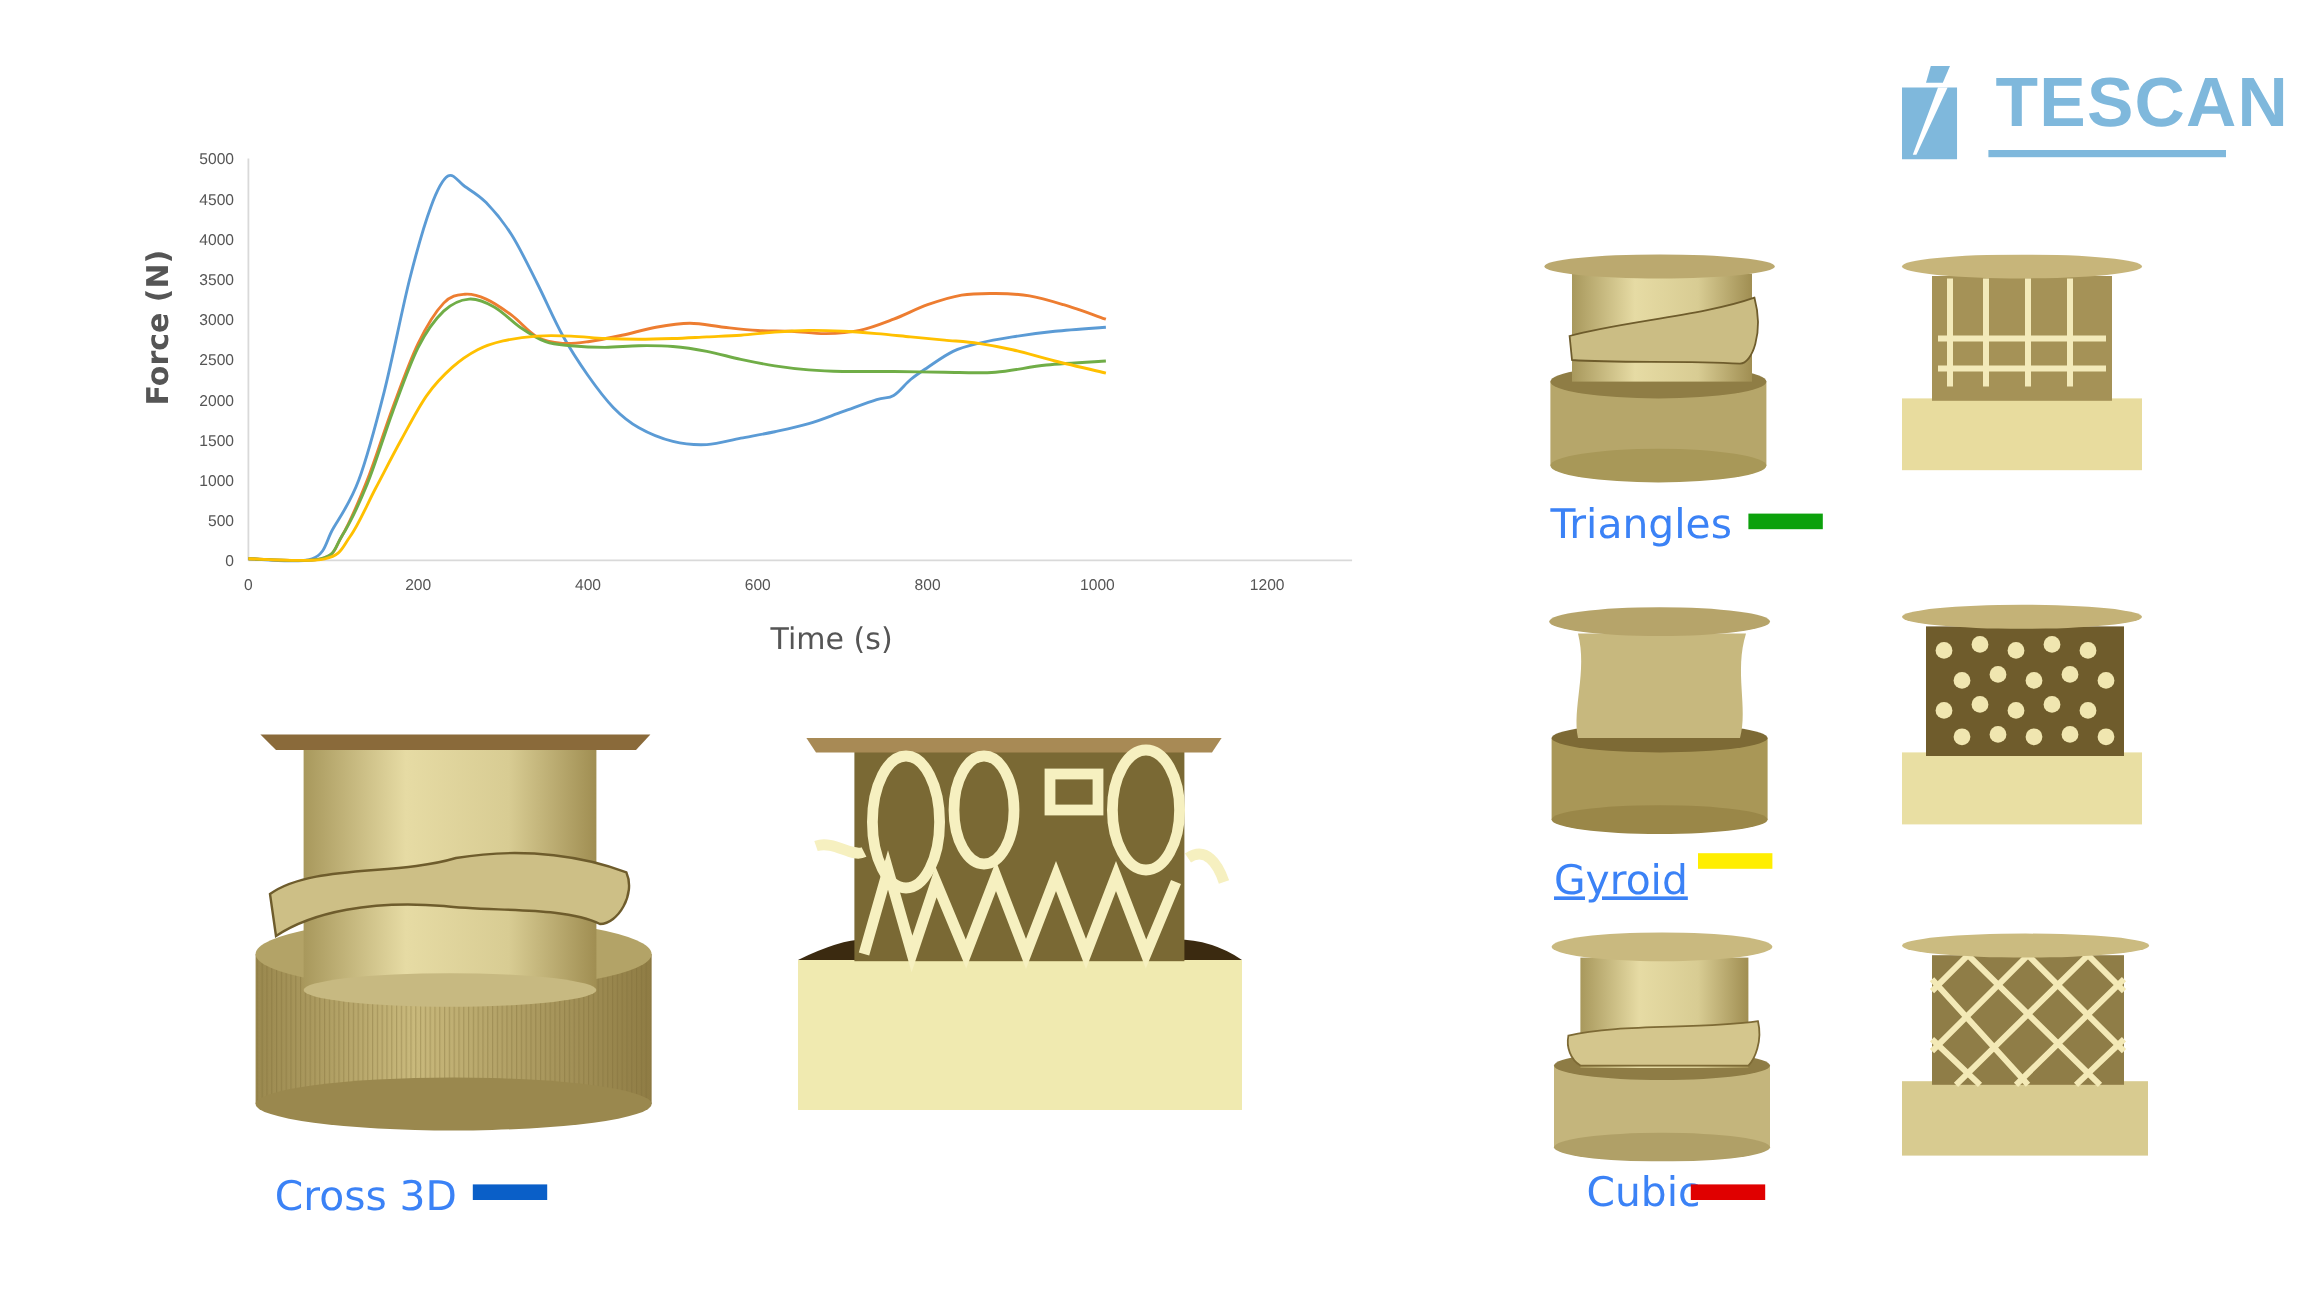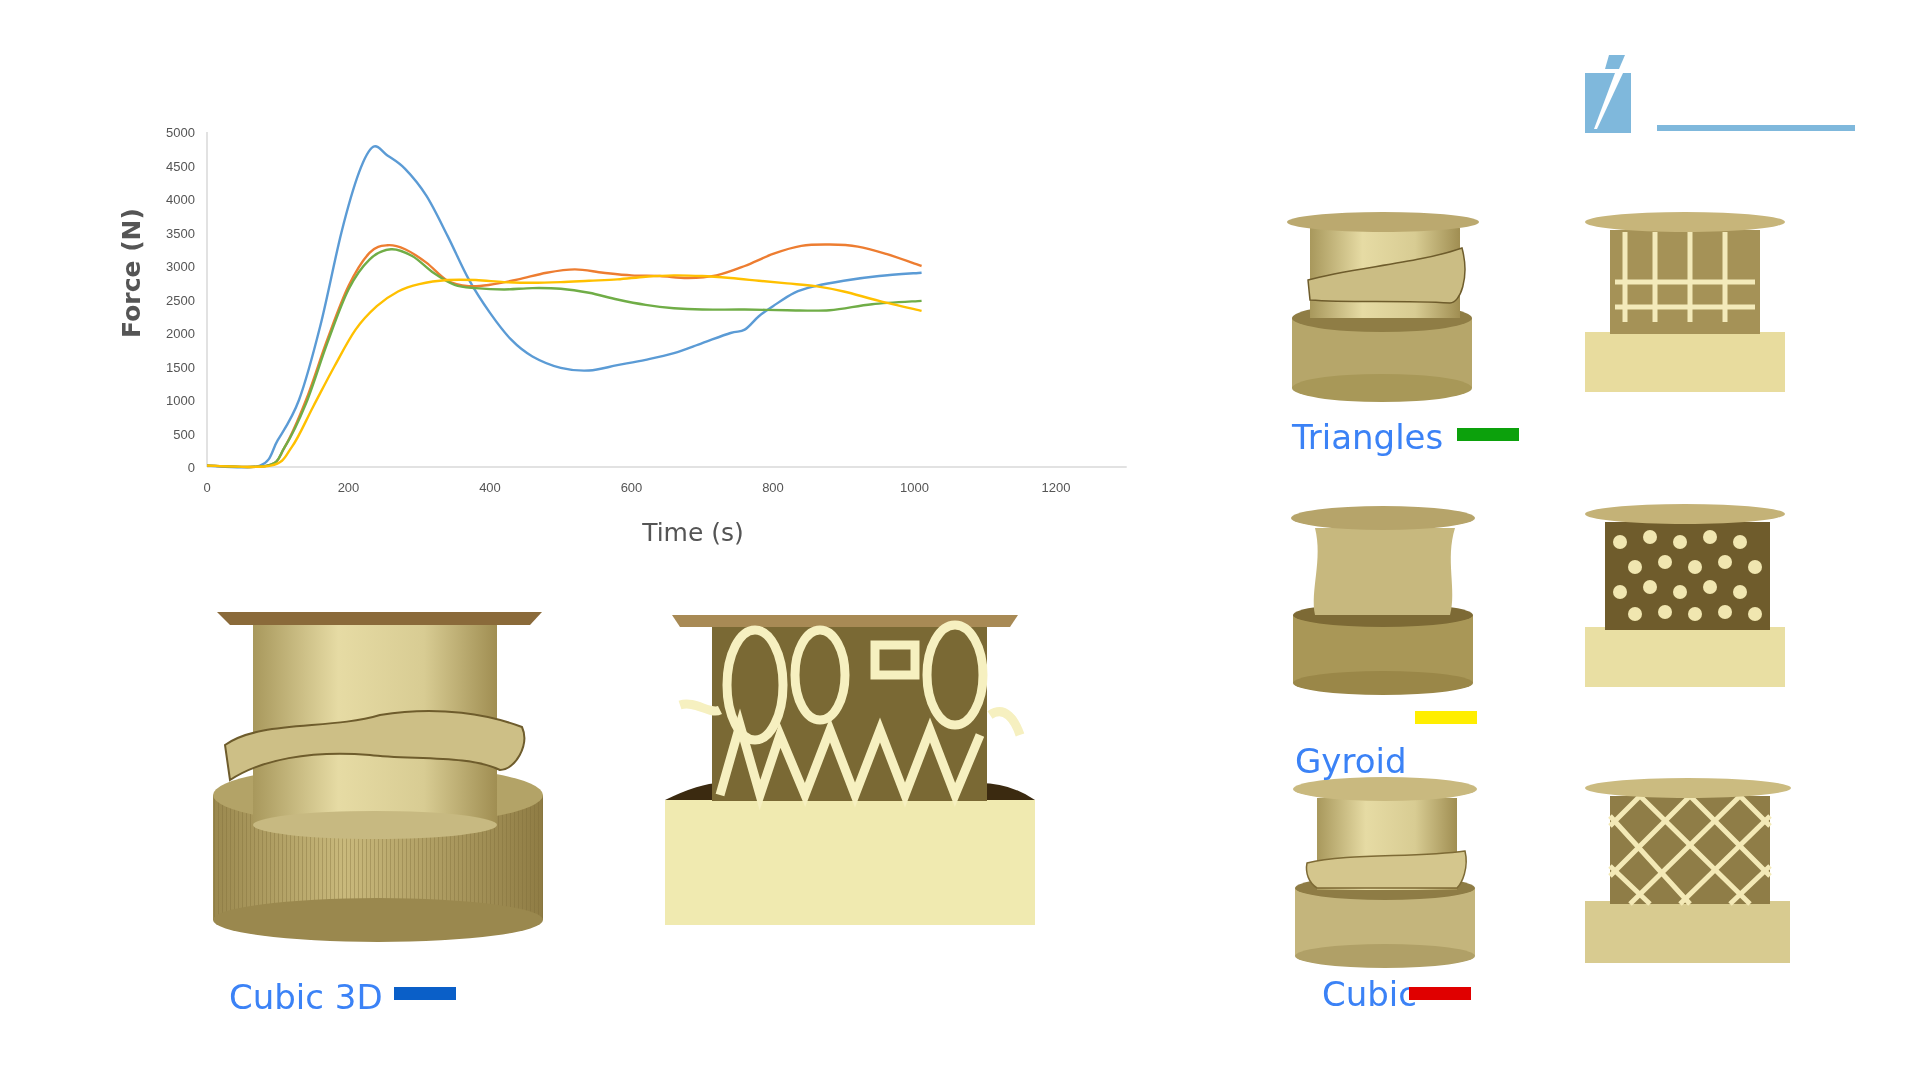--- a/index.html
+++ b/index.html
@@ -20,20 +20,21 @@
 </style>
 </head>
 <body>
 
 <div class="logo">
   <svg class="logo-mark" viewBox="0 0 46 78" width="46" height="78">
     <polygon id="logo-poly" points="0,18 46,18 46,78 0,78" fill="#7fb8dc"></polygon>
     <polygon points="24,0 40,0 34,14 20,14" fill="#7fb8dc"></polygon>
     <polygon points="30,18 38,18 12,74 9,74" fill="#ffffff"></polygon>
   </svg>
+  <div class="logo-text" style="color: rgb(127, 184, 220);">TESCAN</div>
   <div class="logo-underline" style="background: rgb(127, 184, 220);"></div>
 </div>
 
 <svg id="chart-svg" width="1920" height="600" viewBox="0 0 1920 600">
   <g id="axes">
       <line x1="207" y1="132" x2="207" y2="467" stroke="#d9d9d9" stroke-width="1.5"></line>
       <line x1="207" y1="467" x2="1126.75" y2="467" stroke="#d9d9d9" stroke-width="1.5"></line>
       <text x="195" y="472" text-anchor="end" class="tick-label">0</text>
       <text x="195" y="438.5" text-anchor="end" class="tick-label">500</text>
       <text x="195" y="405" text-anchor="end" class="tick-label">1000</text>
@@ -174,23 +175,23 @@
 <svg class="specimen" style="left:1580px;top:776px" width="215" height="190" viewBox="0 0 215 190">
   <rect x="5" y="125" width="205" height="62" fill="#d8cb90"></rect>
   <rect x="30" y="20" width="160" height="108" fill="#8f7d47"></rect>
   <g stroke="#f3e9b6" stroke-width="5" fill="none">
     <path d="M30,40 L110,128 M60,20 L170,128 M110,20 L190,100 M160,20 L190,50 M30,90 L70,128"></path>
     <path d="M190,40 L100,128 M160,20 L50,128 M110,20 L30,100 M60,20 L30,50 M190,90 L150,128"></path>
   </g>
   <ellipse cx="108" cy="12" rx="103" ry="10" fill="#cbbb80"></ellipse>
 </svg>
 
-<div class="sample-label" style="left:229px;top:980px;">Cubic 3D</div>
+<div class="sample-label" style="left:229px;top:980px;">Cross 3D</div>
 <div class="legend-swatch" style="left: 394px; top: 987px; background: rgb(10, 95, 200);"></div>
 
 <div class="sample-label" style="left:1292px;top:420px;">Triangles</div>
 <div class="legend-swatch" style="left: 1457px; top: 428px; background: rgb(12, 161, 12);"></div>
 
-<div class="sample-label" style="left:1295px;top:744px;">Gyroid</div>
+<div class="sample-label" style="left:1295px;top:717px;text-decoration:underline;">Gyroid</div>
 <div class="legend-swatch" style="left: 1415px; top: 711px; background: rgb(255, 238, 0);"></div>
 
 <div class="sample-label" style="left:1302px;top:977px;margin-left:20px;">Cubic</div>
 <div class="legend-swatch" style="left: 1409px; top: 987px; background: rgb(224, 0, 0);"></div>
 
 </body></html>

